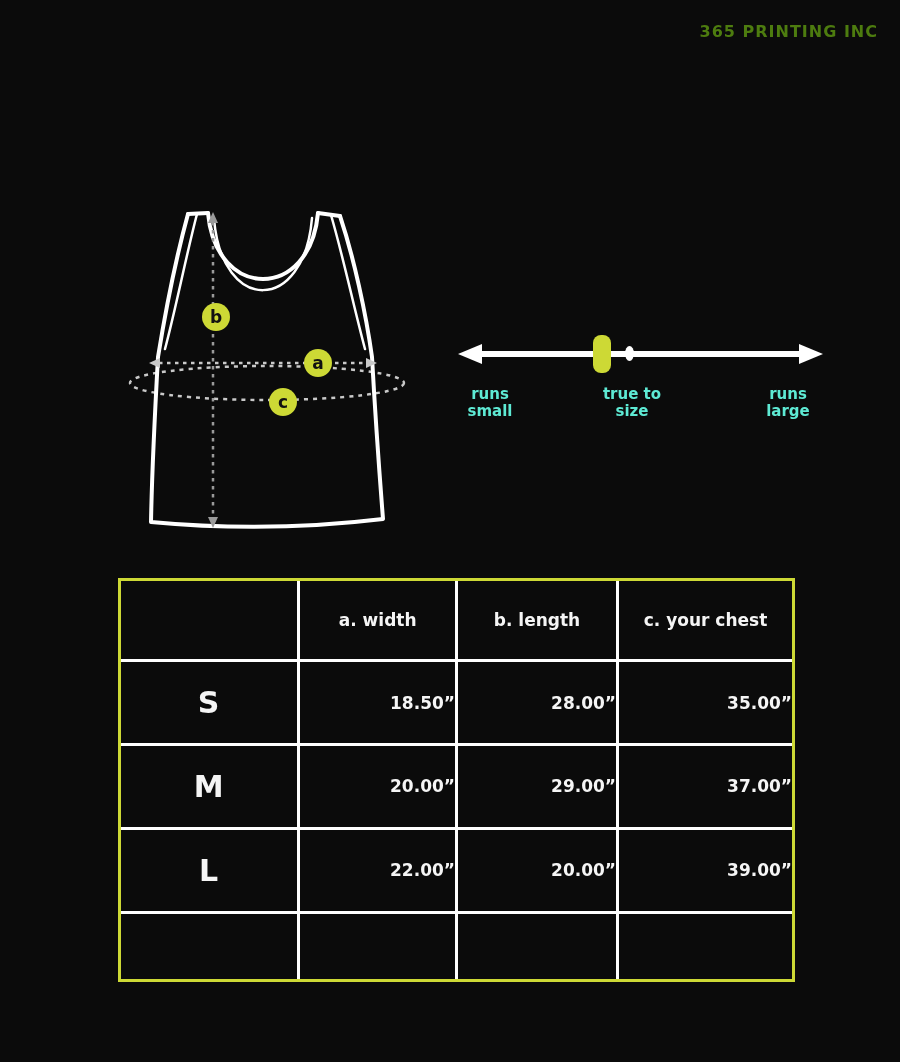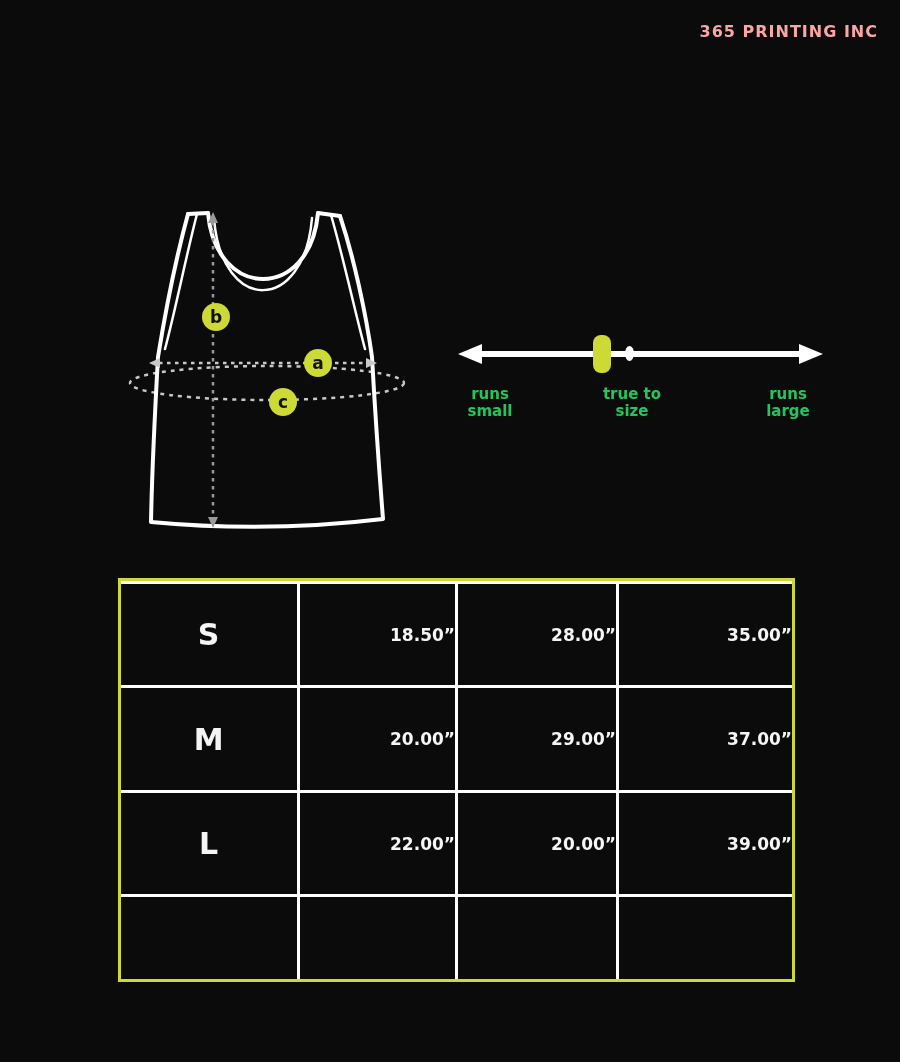--- a/index.html
+++ b/index.html
@@ -18,21 +18,21 @@
   }
 
   
   .brand {
     position: absolute;
     top: 22px;
     right: 22px;
     font-size: 16px;
     font-weight: bold;
     letter-spacing: 1px;
-    color: #fca5a5;
+    color: #4d7c0f;
   }
   .title-block {
     position: absolute;
     left: 55px;
     top: 50px;
     display: inline-block;
     text-align: right;
   }
   .title {
     font-size: 62px;
@@ -115,21 +115,21 @@
     border-radius: 50%;
     background: #fff;
   }
   .scale-labels { position: absolute; top: 56px; left: 0; right: 0; height: 40px; }
   .scale-label {
     position: absolute;
     font-size: 15px;
     font-weight: bold;
     line-height: 1.1;
     text-align: center;
-    color: #22c55e;
+    color: #5eead4;
   }
   .scale-label.left  { left: 0;   width: 64px; }
   .scale-label.mid   { left: 132px; width: 84px; }
   .scale-label.right { right: 0;  width: 70px; }
 
   
   .table-wrap {
     position: absolute;
     left: 118px;
     top: 578px;
@@ -252,20 +252,26 @@
 
   <div class="table-wrap">
     <table class="size-chart">
       <colgroup>
         <col class="col-size">
           <col class="col-width">
           <col class="col-len">
           <col class="col-chest">
       </colgroup>
       <tbody>
+          <tr class="hdr">
+        <th></th>
+        <th>a. width</th>
+        <th>b. length</th>
+        <th>c. your chest</th>
+      </tr>
       <tr class="data">
         <td class="size-cell">S</td>
         <td class="val-cell">18.50”</td>
         <td class="val-cell">28.00”</td>
         <td class="val-cell">35.00”</td>
       </tr>
       <tr class="data">
         <td class="size-cell">M</td>
         <td class="val-cell">20.00”</td>
         <td class="val-cell">29.00”</td>

